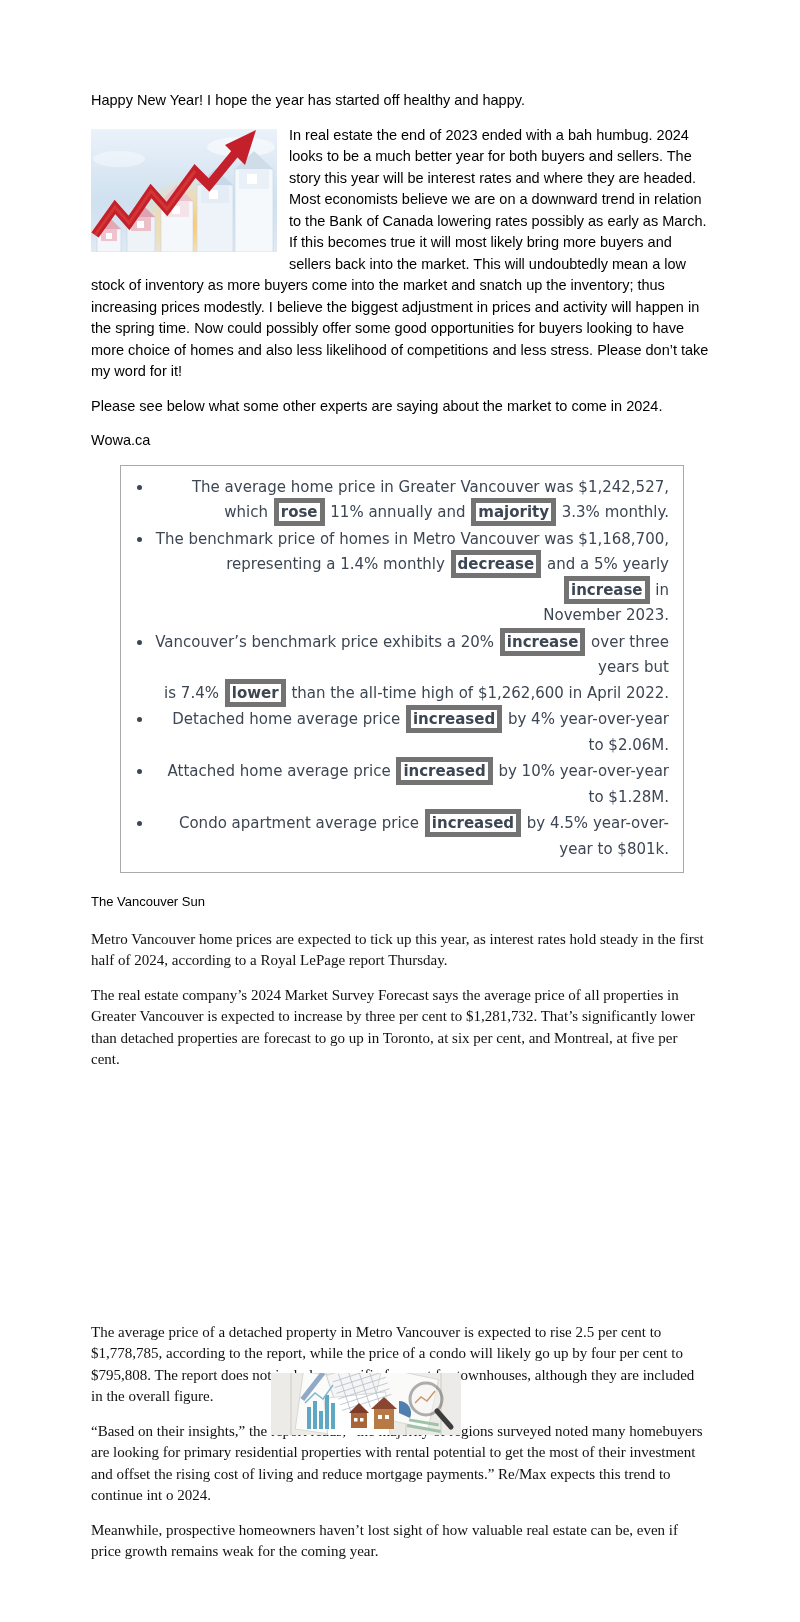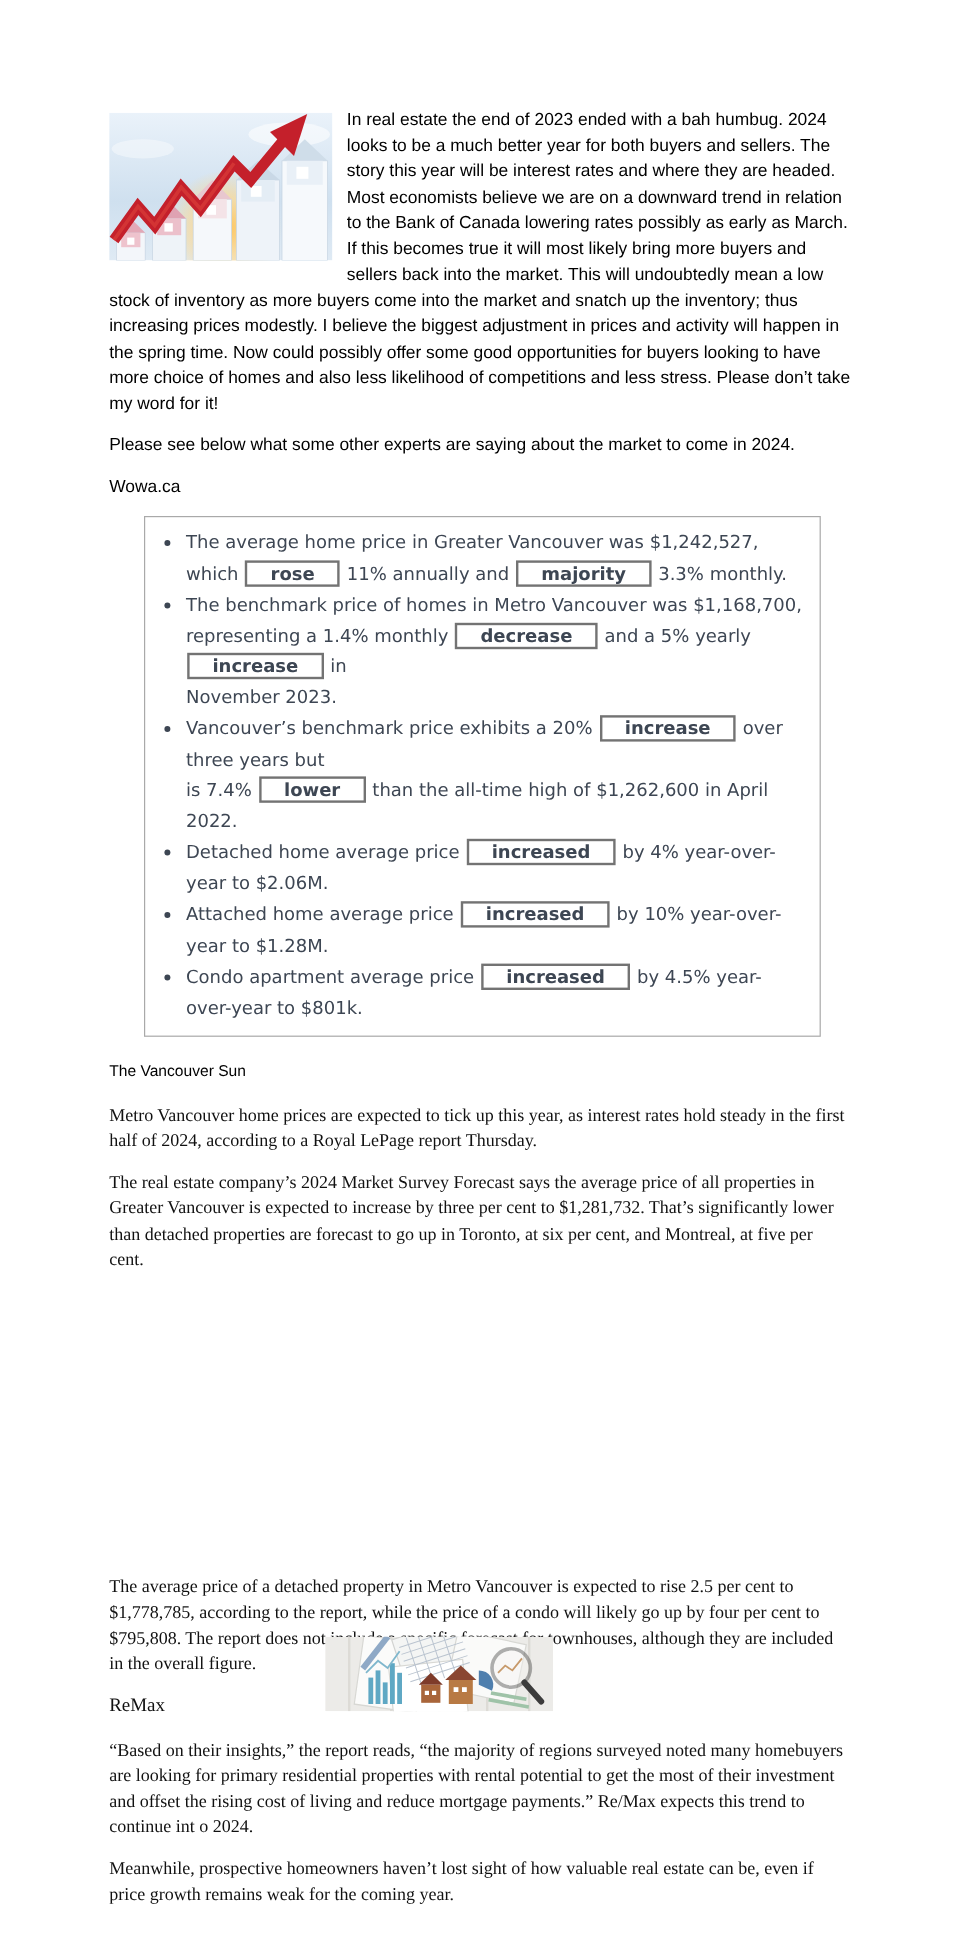--- a/index.html
+++ b/index.html
@@ -18,35 +18,36 @@
   .growth-img svg{display:block;width:186px;height:123px;}
   .clear{clear:both;}
   
   .report-box{
     margin:2px 0 18px 29px;width:564px;box-sizing:border-box;
     border:1px solid #a9a9a9;background:#fff;
     font-family:"DejaVu Sans","Liberation Sans",sans-serif;
     font-size:15px;line-height:25.5px;color:#3d4653;
     padding:9px 14px 9px 6px;
   }
-  .report-box ul{margin:0;padding:0 0 0 26px;}
+  .report-box ul{margin:0;padding:0 0 0 26px;text-align:right;}
   .report-box li{margin:0 0 1px 0;padding-left:2px;}
-  .kw{font-weight:bold;border:2px solid #737373;padding:0 19px;margin:0 1px;}
+  .kw{font-weight:bold;border:5px solid #737373;padding:0 2px;margin:0 1px;}
   .section-label{font-family:"Liberation Sans",sans-serif;font-size:13px;line-height:21.5px;margin:16px 0 16px 0;}
   .big-gap{height:238px;}
   .analysis-wrap{position:relative;}
   .analysis-img{position:absolute;left:180px;top:51px;width:190px;height:62px;}
   .analysis-img svg{display:block;width:190px;height:62px;}
   .remax-heading{font-family:"Liberation Serif",serif;font-size:15.8px;margin:14px 0 18px 0;color:#111;}
 </style>
 </head>
 <body>
 
 <div class="page">
 
+  <p class="sans">Happy New Year!  I hope the year has started off healthy and happy.</p>
 
   <div class="intro-block">
     <div class="growth-img">
       <svg viewBox="0 0 186 123" xmlns="http://www.w3.org/2000/svg">
         <defs>
           <linearGradient id="sky" x1="0" y1="0" x2="0" y2="1">
             <stop offset="0" stop-color="#eaf2fa"></stop>
               <stop offset="0.6" stop-color="#cfe0ef"></stop>
               <stop offset="1" stop-color="#dfeaf4"></stop>
           </linearGradient>
@@ -178,20 +179,19 @@
 
         <circle cx="155" cy="26" r="16" fill="#f6f5f2" opacity="0.4" stroke="#3c3c3c" stroke-width="3"></circle>
         <polyline points="144,30 150,24 156,28 164,18" fill="none" stroke="#c79a6b" stroke-width="1.5"></polyline>
         <line x1="166" y1="38" x2="180" y2="54" stroke="#3c3c3c" stroke-width="5" stroke-linecap="round"></line>
         <g fill="#9fc3a8">
             <rect x="138" y="48" width="30" height="3" transform="rotate(10 153 49)"></rect>
             <rect x="136" y="54" width="34" height="3" transform="rotate(10 153 55)"></rect>
           </g>
       </svg>
     </div>
-    <p class="remax-heading">ReMax</p>
   </div>
 
   <p class="serif">“Based on their insights,” the report reads, “the majority of regions surveyed noted many homebuyers are looking for primary residential properties with rental potential to get the most of their investment and offset the rising cost of living and reduce mortgage payments.” Re/Max expects this trend to continue int o 2024.</p>
 
   <p class="serif">Meanwhile, prospective homeowners haven’t lost sight of how valuable real estate can be, even if price growth remains weak for the coming year.</p>
 
 </div>
 
 </body></html>

